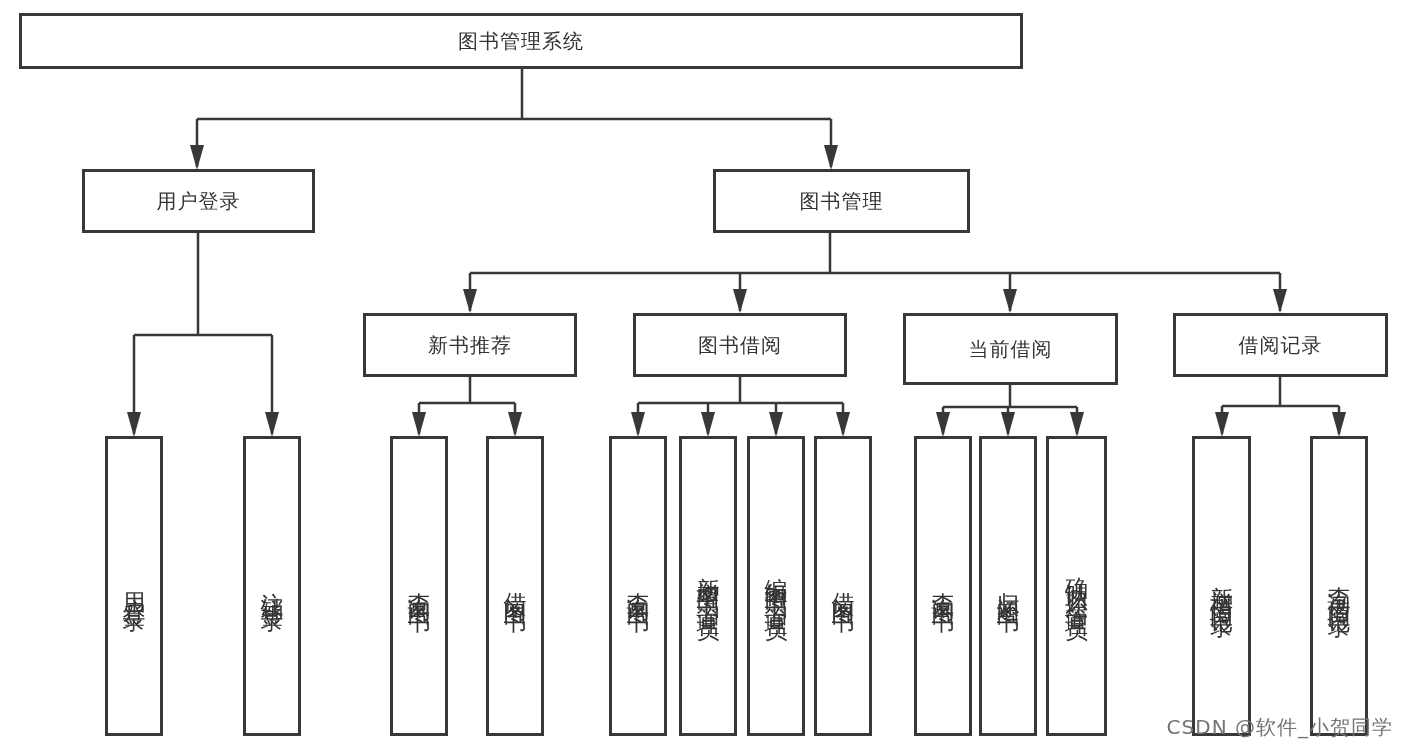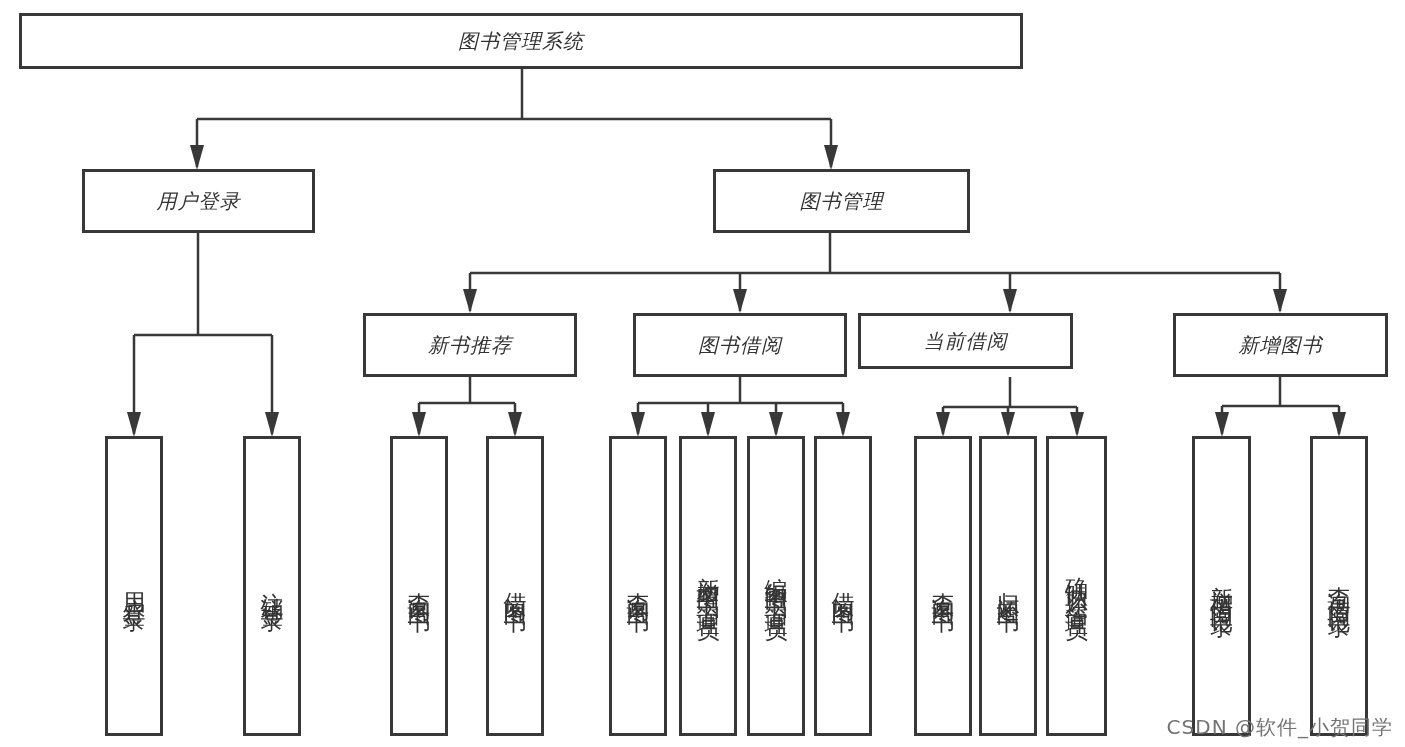--- a/index.html
+++ b/index.html
@@ -15,21 +15,21 @@
     position:absolute;
     box-sizing:border-box;
     background:#ffffff;
     border:3px solid #383838;
     color:#333333;
     display:flex;
     align-items:center;
     justify-content:center;
     z-index:2;
   }
-  .h{font-size:20px;letter-spacing:1px;white-space:nowrap;font-style:italic;}
+  .h{font-size:20px;letter-spacing:1px;white-space:nowrap;}
   .v{
     writing-mode:vertical-rl;
     text-orientation:mixed;
     font-size:23px;
     letter-spacing:6px;
     line-height:1;
   }
   .watermark{
     position:absolute;
     right:12px;
@@ -86,22 +86,22 @@
     </g>
   </svg>
 
   <div class="box h" style="left:19px;top:13px;width:1004px;height:56px">图书管理系统</div>
 
   <div class="box h" style="left:82px;top:169px;width:233px;height:64px">用户登录</div>
   <div class="box h" style="left:713px;top:169px;width:257px;height:64px">图书管理</div>
 
   <div class="box h" style="left:363px;top:313px;width:214px;height:64px">新书推荐</div>
   <div class="box h" style="left:633px;top:313px;width:214px;height:64px">图书借阅</div>
-  <div class="box h" style="left:858px;top:313px;width:215px;height:56px">当前借阅</div>
-  <div class="box h" style="left:1173px;top:313px;width:215px;height:64px">新增图书</div>
+  <div class="box h" style="left:903px;top:313px;width:215px;height:72px">当前借阅</div>
+  <div class="box h" style="left:1173px;top:313px;width:215px;height:64px">借阅记录</div>
 
   <div class="box v" style="left:105px;top:436px;width:58px;height:300px">用户登录</div>
   <div class="box v" style="left:243px;top:436px;width:58px;height:300px">注销登录</div>
 
   <div class="box v" style="left:390px;top:436px;width:58px;height:300px">查询图书</div>
   <div class="box v" style="left:486px;top:436px;width:58px;height:300px">借阅图书</div>
 
   <div class="box v" style="left:609px;top:436px;width:58px;height:300px">查询图书</div>
   <div class="box v" style="left:679px;top:436px;width:58px;height:300px">新增图书（管理员）</div>
   <div class="box v" style="left:747px;top:436px;width:58px;height:300px">编辑图书（管理员）</div>

